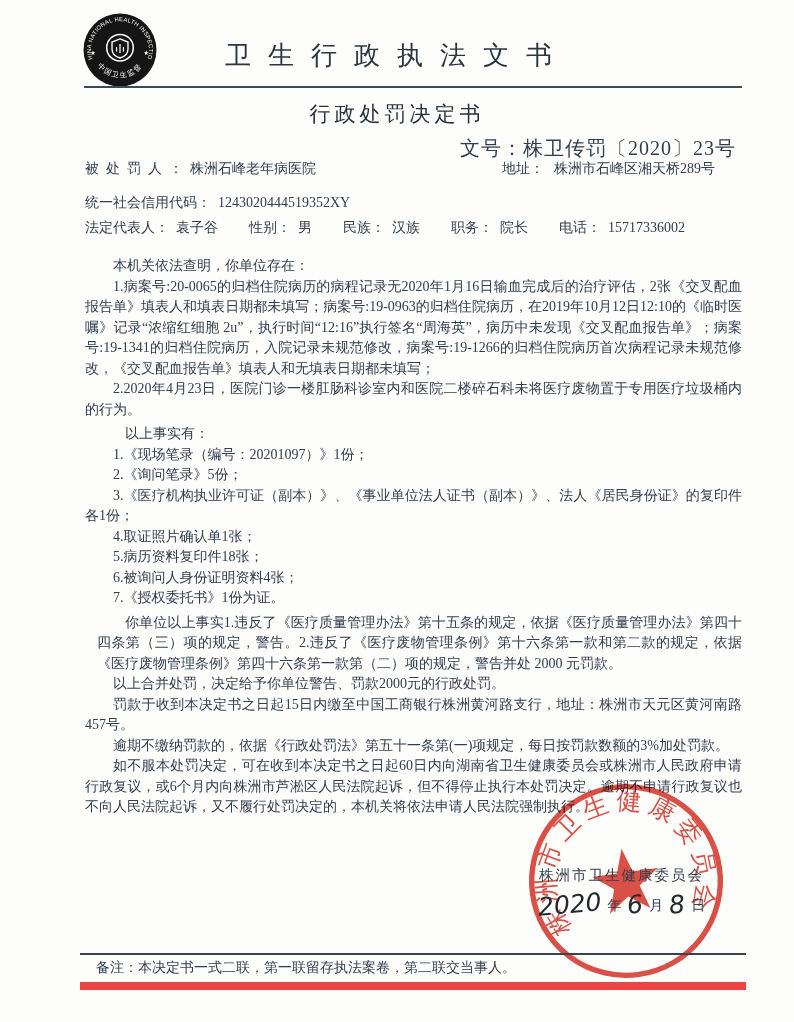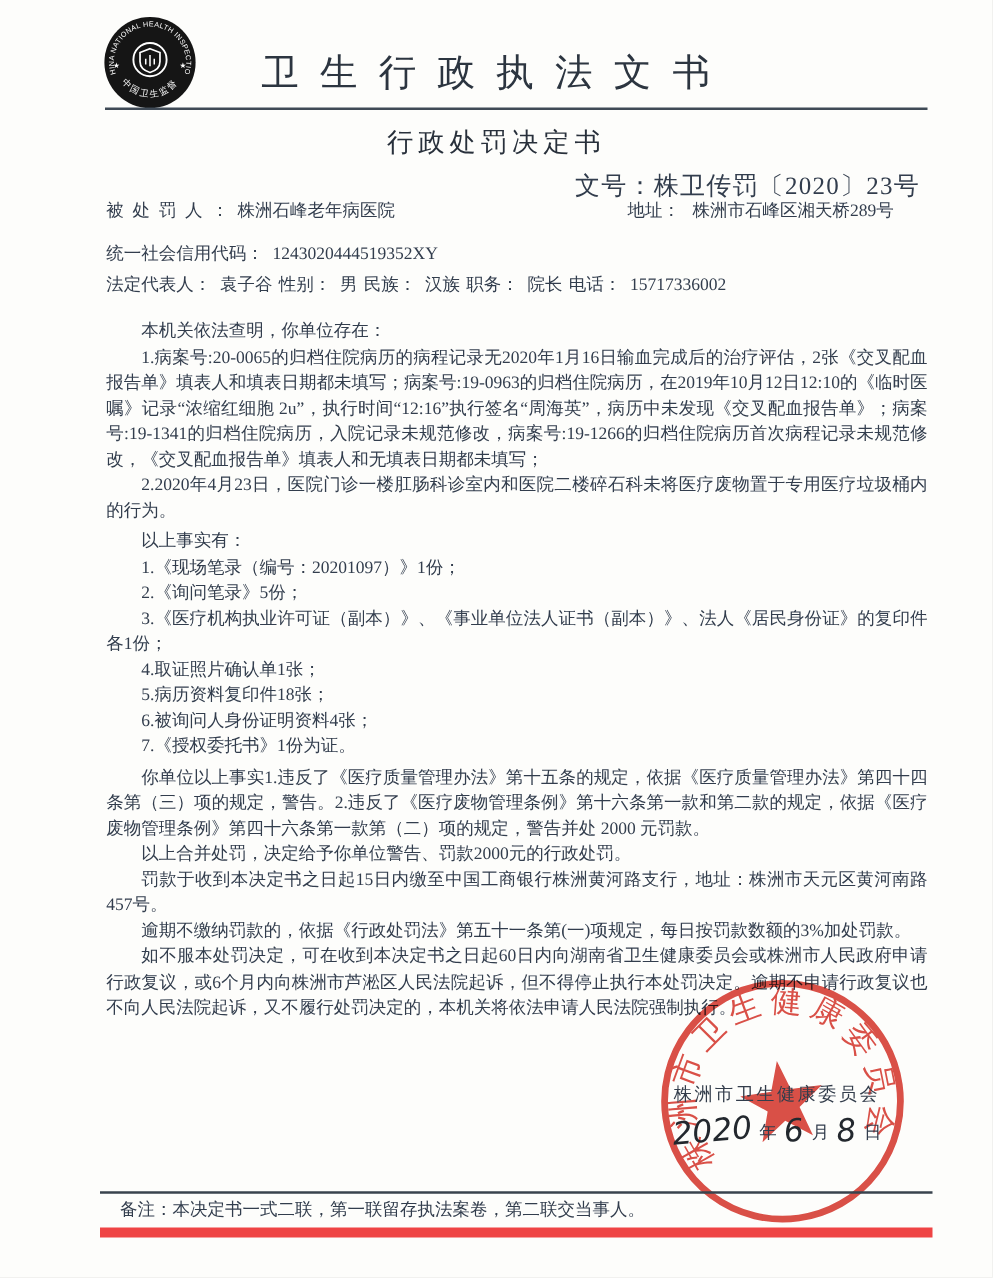--- a/index.html
+++ b/index.html
@@ -6,47 +6,47 @@
   .page{
     position:relative;width:794px;height:1022px;margin:0 auto;
     background:#fdfdfb;overflow:hidden;
     font-family:"Liberation Serif","DejaVu Serif",serif;
     color:#323d4d;
   }
   
   .logo{position:absolute;left:82px;top:12px;width:76px;height:76px;}
   .header-title{
     position:absolute;left:0;right:0;top:38px;text-align:center;
-    font-size:30px;letter-spacing:17px;color:#2c3540;font-weight:500;
+    font-size:26px;letter-spacing:17px;color:#2c3540;font-weight:500;
   }
   .header-rule{position:absolute;left:84px;right:52px;top:86px;border-top:2px solid #3f4a56;}
   .doc-title{
     position:absolute;left:0;right:0;top:100px;text-align:center;
     font-family:"Liberation Sans","DejaVu Sans",sans-serif;
     font-size:21px;font-weight:normal;letter-spacing:4px;color:#28303b;
   }
   .doc-number{
     position:absolute;right:58px;top:135px;font-size:20px;letter-spacing:1px;
   }
   
   .fields{position:absolute;left:85px;right:52px;top:160px;font-size:14px;}
   .fields .row1{position:relative;height:22px;}
   .lbl-punished{letter-spacing:7px;}
   .addr{position:absolute;left:370px;top:0;margin-left:47px;}
   .addr .gap{display:inline-block;width:10px;}
   .row2{margin-top:12px;}
-  .row3{margin-top:7px;display:flex;gap:5px;flex-wrap:nowrap;text-align:center;}
+  .row3{margin-top:7px;display:flex;gap:31px;flex-wrap:nowrap;text-align:center;}
   .row2 .gap,.row3 .gap{display:inline-block;width:7px;}
   
   .body-text{
     position:absolute;left:85px;right:52px;top:256px;
     font-size:14px;line-height:20.5px;text-align:justify;
   }
   .body-text p{margin:0;text-indent:2em;}
-  .body-text p.sp{margin-top:4px;}
+  .body-text p.sp{margin-top:4px;margin-left:12px;}
   
   .sig{position:absolute;right:55px;top:866px;width:235px;text-align:center;}
   .sig-org{font-size:14.5px;letter-spacing:2px;color:#333d4b;}
   .sig-date{margin-top:10px;font-size:14px;display:flex;justify-content:center;align-items:flex-end;gap:6px;}
   .hand{
     font-family:"DejaVu Sans",sans-serif;font-style:italic;font-size:25px;
     color:#23282e;transform:rotate(-5deg);display:inline-block;line-height:20px;
   }
   .stamp{
     position:absolute;left:523px;top:778px;width:206px;height:206px;

